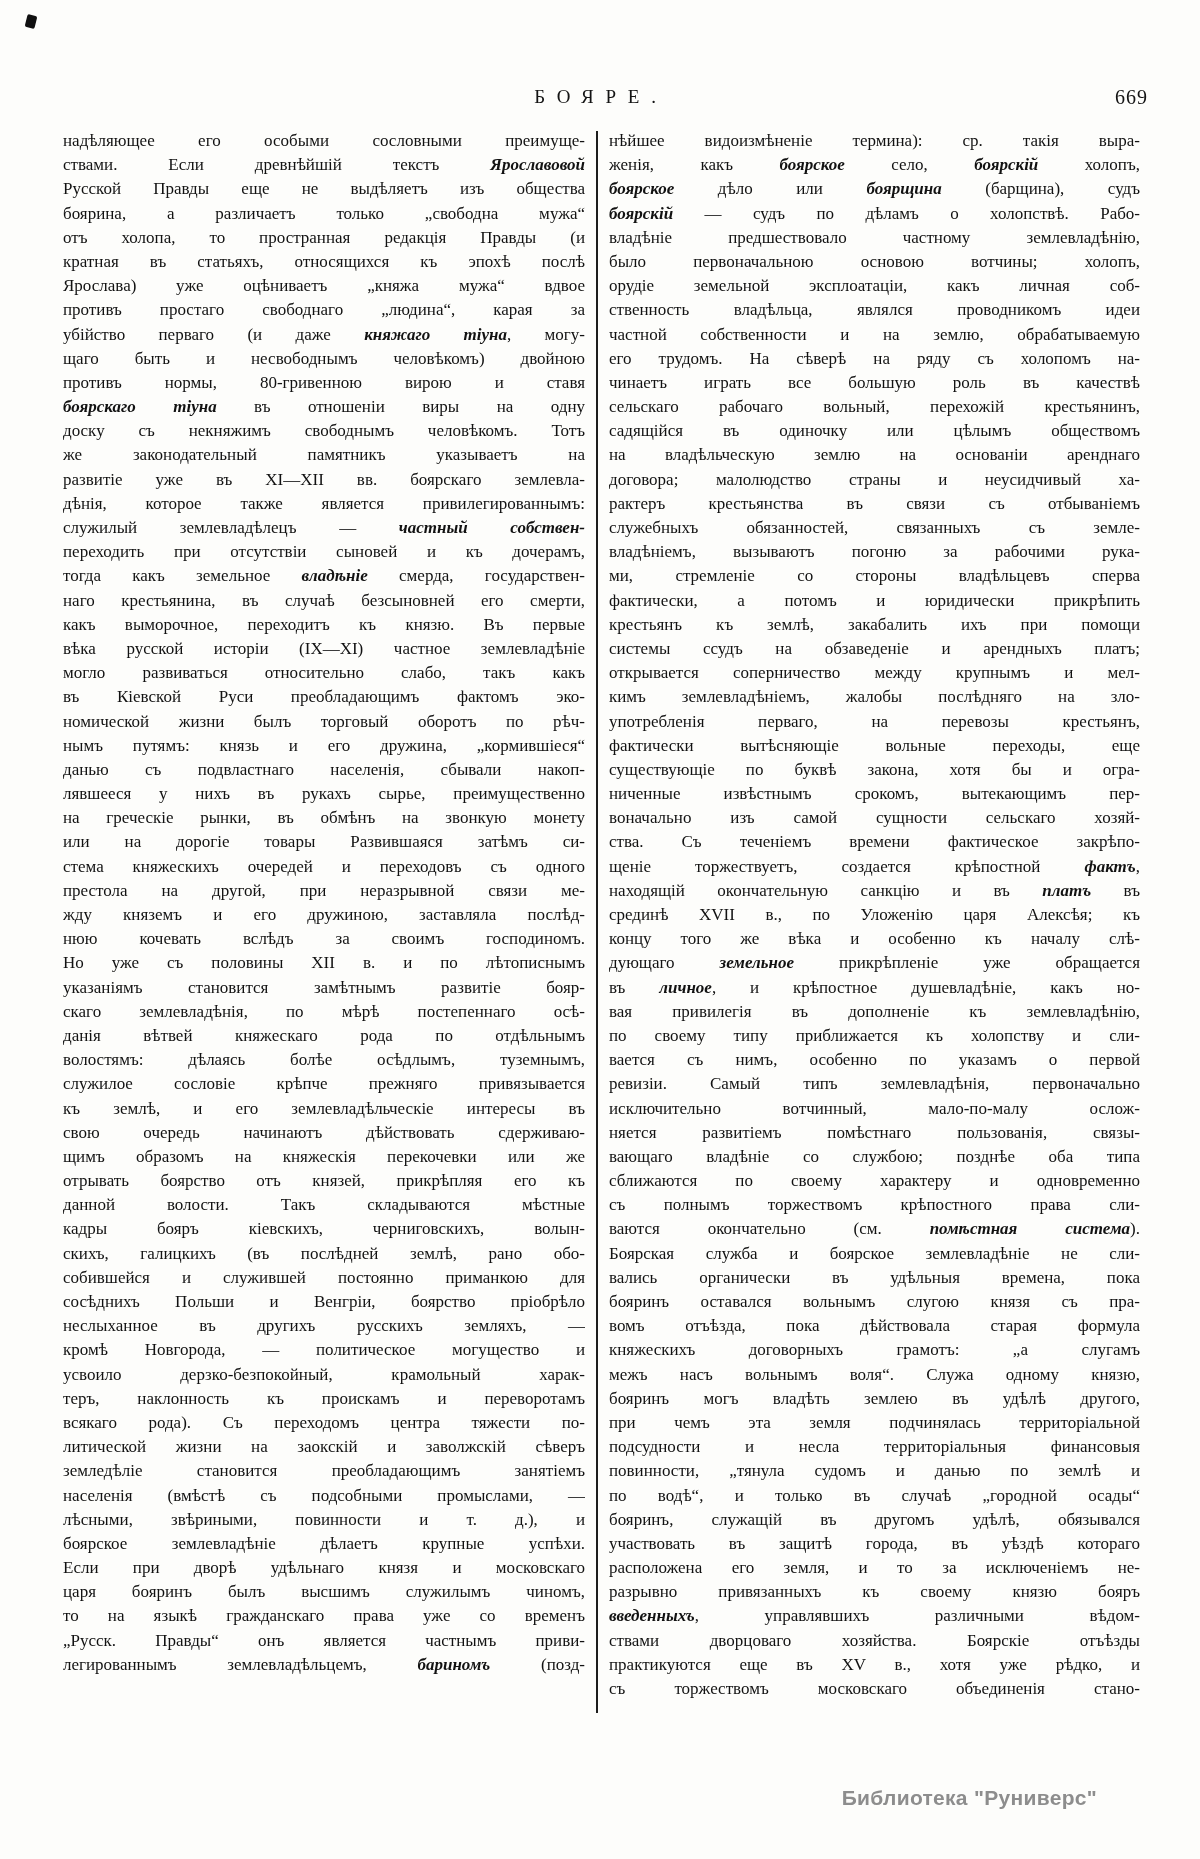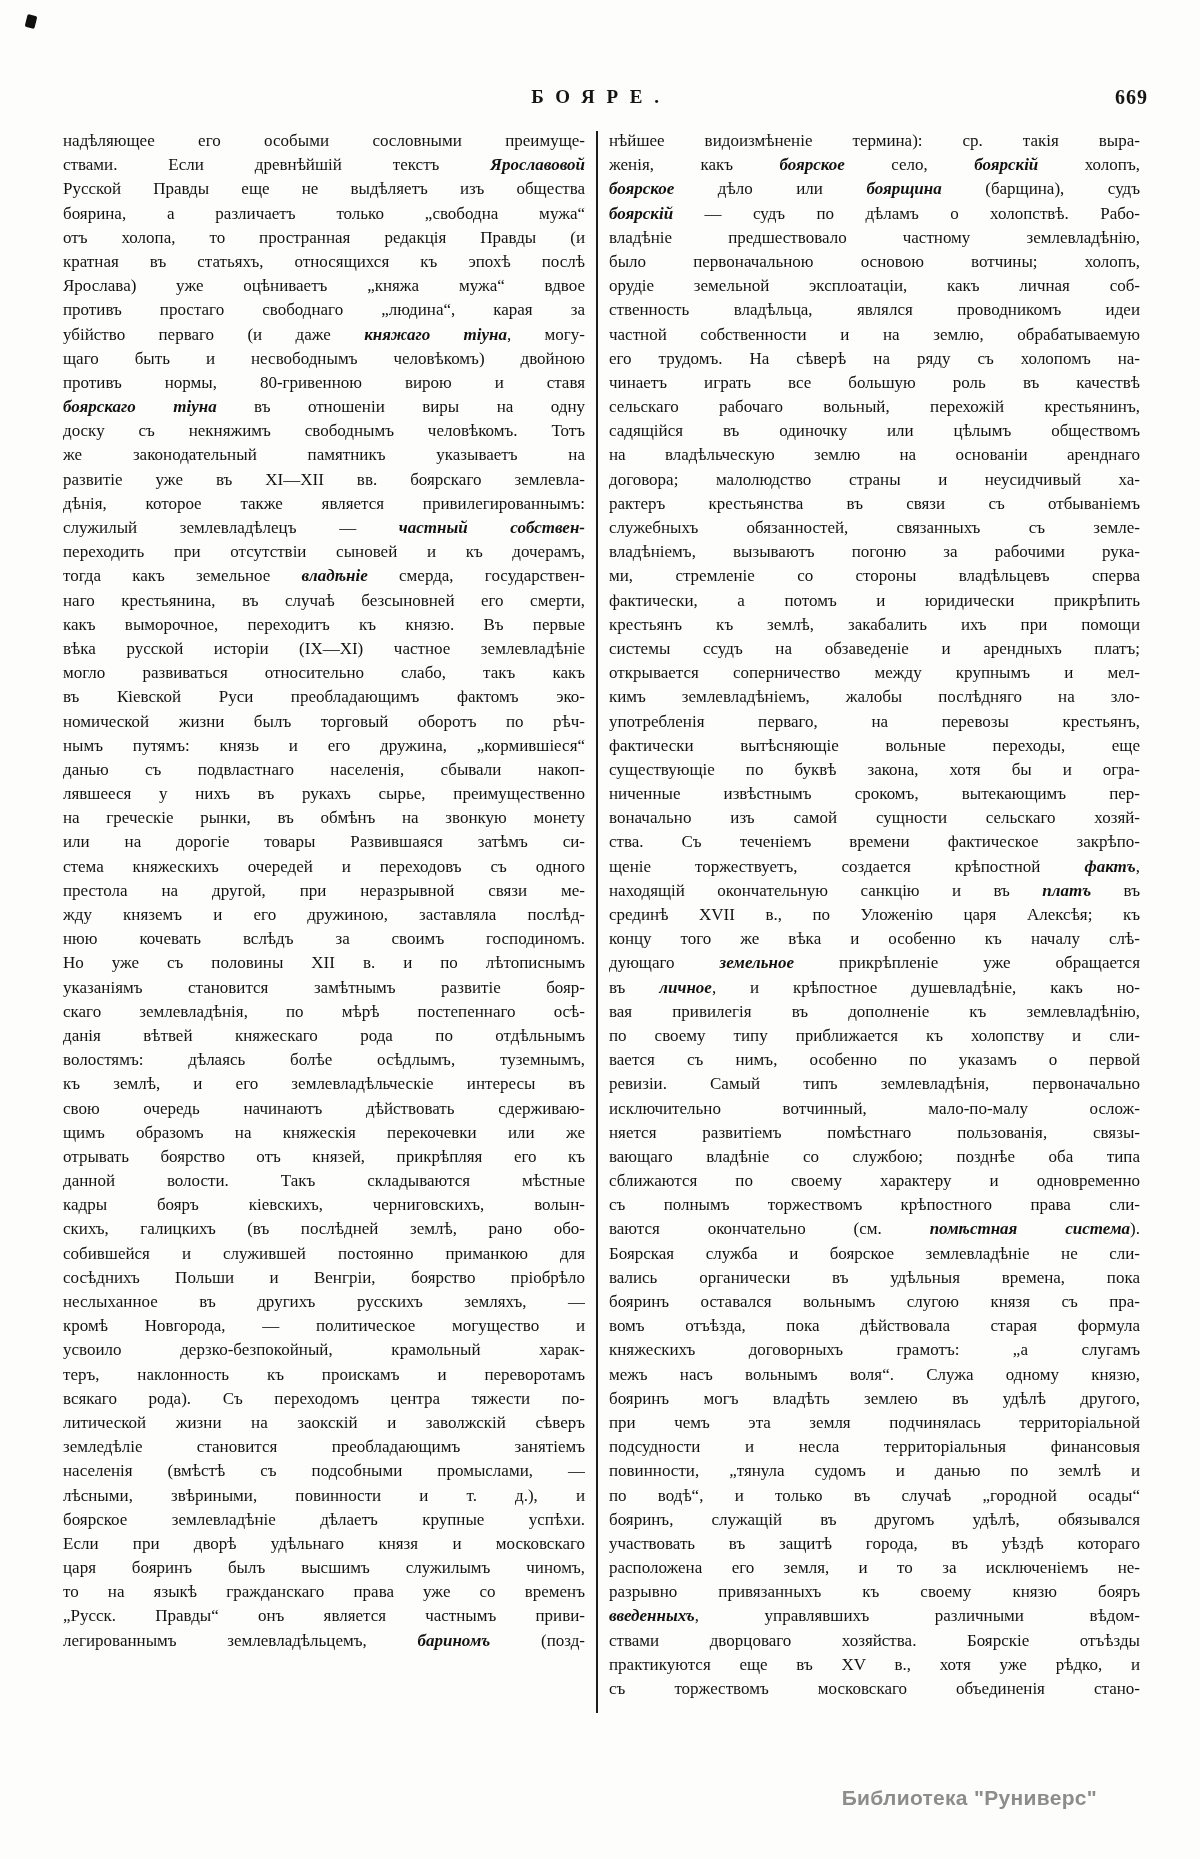--- a/index.html
+++ b/index.html
@@ -11,29 +11,29 @@
     background: #fdfdfb;
     overflow: hidden;
     font-family: "Liberation Serif", "DejaVu Serif", serif;
     color: #121212;
   }
   .running-head {
     position: absolute;
     top: 86px; left: 62px; width: 1078px;
     text-align: center;
     font-size: 19px;
-    font-weight: 700;
+    font-weight: 400;
     letter-spacing: 0.62em;
     color: #141414;
   }
   .page-number {
     position: absolute;
     top: 86px; right: 52px;
     font-size: 20px;
-    font-weight: 700;
+    font-weight: 400;
     color: #141414;
     letter-spacing: 1px;
   }
   .column {
     position: absolute;
     top: 129px;
     font-size: 17px;
   }
   .column.left  { left: 63px;  width: 522px; }
   .column.right { left: 609px; width: 531px; }
@@ -120,20 +120,21 @@
       <div class="line"><span>или на дорогіе товары Развившаяся затѣмъ си-</span></div>
       <div class="line"><span>стема княжескихъ очередей и переходовъ съ одного</span></div>
       <div class="line"><span>престола на другой, при неразрывной связи ме-</span></div>
       <div class="line"><span>жду княземъ и его дружиною, заставляла послѣд-</span></div>
       <div class="line"><span>нюю кочевать вслѣдъ за своимъ господиномъ.</span></div>
       <div class="line"><span>Но уже съ половины XII в. и по лѣтописнымъ</span></div>
       <div class="line"><span>указаніямъ становится замѣтнымъ развитіе бояр-</span></div>
       <div class="line"><span>скаго землевладѣнія, по мѣрѣ постепеннаго осѣ-</span></div>
       <div class="line"><span>данія вѣтвей княжескаго рода по отдѣльнымъ</span></div>
       <div class="line"><span>волостямъ: дѣлаясь болѣе осѣдлымъ, туземнымъ,</span></div>
+      <div class="line"><span>служилое сословіе крѣпче прежняго привязывается</span></div>
       <div class="line"><span>къ землѣ, и его землевладѣльческіе интересы въ</span></div>
       <div class="line"><span>свою очередь начинаютъ дѣйствовать сдерживаю-</span></div>
       <div class="line"><span>щимъ образомъ на княжескія перекочевки или же</span></div>
       <div class="line"><span>отрывать боярство отъ князей, прикрѣпляя его къ</span></div>
       <div class="line"><span>данной волости. Такъ складываются мѣстные</span></div>
       <div class="line"><span>кадры бояръ кіевскихъ, черниговскихъ, волын-</span></div>
       <div class="line"><span>скихъ, галицкихъ (въ послѣдней землѣ, рано обо-</span></div>
       <div class="line"><span>собившейся и служившей постоянно приманкою для</span></div>
       <div class="line"><span>сосѣднихъ Польши и Венгріи, боярство пріобрѣло</span></div>
       <div class="line"><span>неслыханное въ другихъ русскихъ земляхъ, —</span></div>

